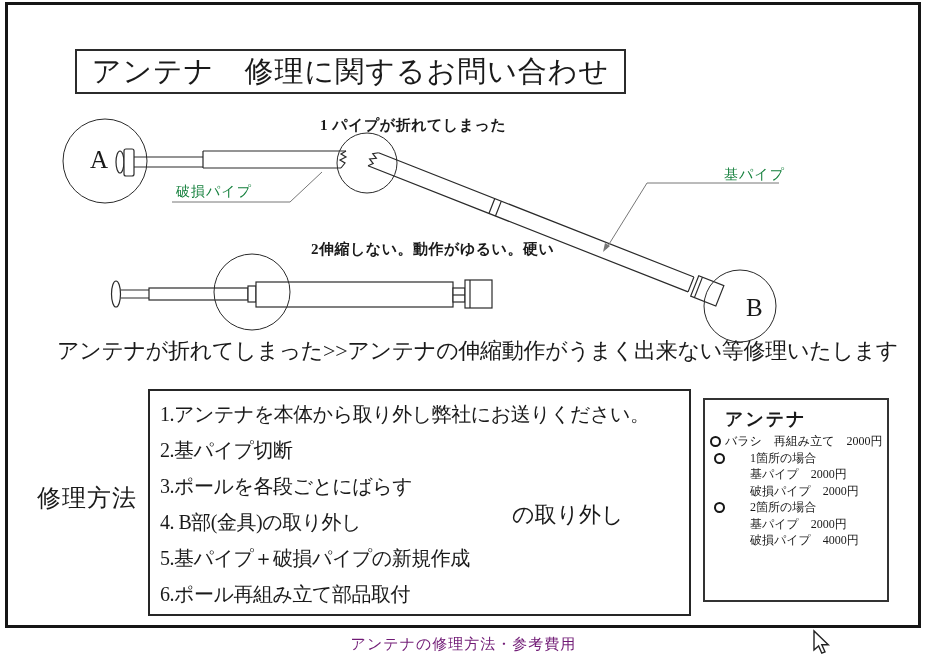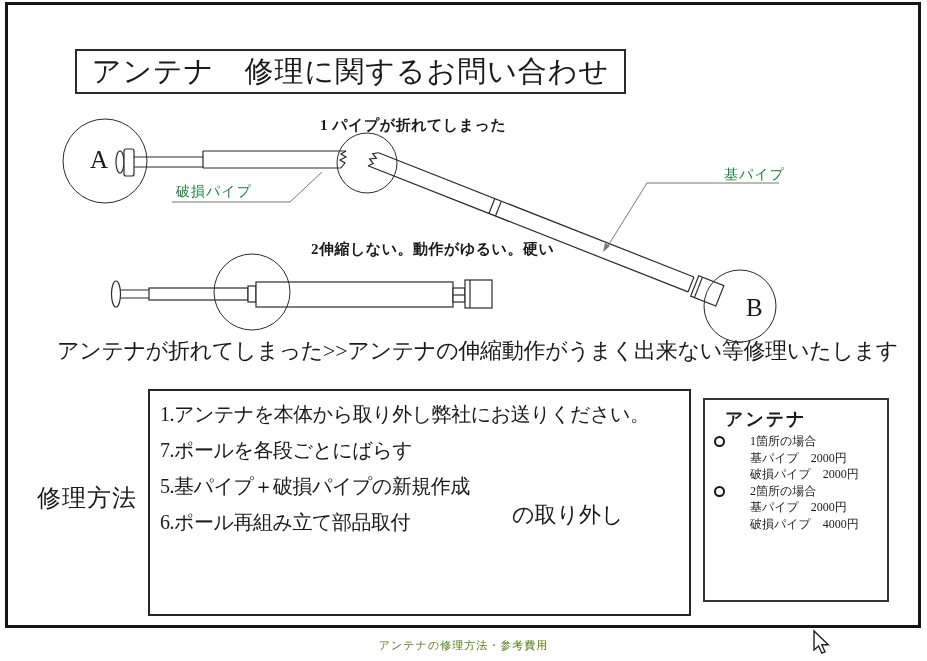--- a/index.html
+++ b/index.html
@@ -32,21 +32,21 @@
   .cost-line .txt{display:inline-block;}
   .lv1{padding-left:20px;}
   .lv2{padding-left:45px;}
   .ring{position:absolute;top:3px;width:7px;height:7px;border:2.6px solid #161616;border-radius:50%;background:#fff;}
   .ring.r1{left:5px;}
   .ring.r2{left:9px;}
   .price{position:absolute;right:38px;top:0;}
   
   .caption-row{left:0;top:635px;width:927px;text-align:center;}
   .caption-row span{font-family:"Liberation Sans","DejaVu Sans",sans-serif;
-                    font-size:11px;color:#4d7c0f;letter-spacing:1px;}
+                    font-size:15px;color:#701a75;letter-spacing:1px;}
   svg{position:absolute;left:0;top:0;}
 </style>
 </head>
 <body>
 
 <div class="abs slide-frame"></div>
 
 <svg width="927" height="661" viewBox="0 0 927 661">
   <g fill="none" stroke="#2a2a2a" stroke-width="1.2">
 
@@ -112,29 +112,35 @@
 <span class="abs pipe-label" style="left:176px;top:183px;">破損パイプ</span>
 <span class="abs pipe-label" style="left:724px;top:166px;">基パイプ</span>
 <span class="abs part-letter" style="left:90px;top:147px;">A</span>
 <span class="abs part-letter" style="left:746px;top:295px;">B</span>
 
 <div class="abs lead">アンテナが折れてしまった&gt;&gt;アンテナの伸縮動作がうまく出来ない等修理いたします</div>
 
 <span class="abs repair-heading">修理方法</span>
 <div class="abs repair-box">
   <div class="repair-step">1.アンテナを本体から取り外し弊社にお送りください。</div>
-  <div class="repair-step">7.ポールを各段ごとにばらす</div>
+  <div class="repair-step">2.基パイプ切断</div>
+  <div class="repair-step">3.ポールを各段ごとにばらす</div>
+  <div class="repair-step">4. B部(金具)の取り外し</div>
   <div class="repair-step">5.基パイプ＋破損パイプの新規作成</div>
   <div class="repair-step">6.ポール再組み立て部品取付</div>
 </div>
 <span class="abs repair-note">の取り外し</span>
 
 <div class="abs cost-box">
   <span class="cost-title">アンテナ</span>
   <div class="cost-lines">
+    <div class="cost-line lv1">
+      <span class="ring r1"></span>
+      <span class="txt">バラシ　再組み立て　2000円</span>
+    </div>
     <div class="cost-line lv2">
       <span class="ring r2"></span>
       <span class="txt">1箇所の場合</span>
     </div>
     <div class="cost-line lv2">
       <span class="txt">基パイプ　2000円</span>
     </div>
     <div class="cost-line lv2">
       <span class="txt">破損パイプ　2000円</span>
     </div>

